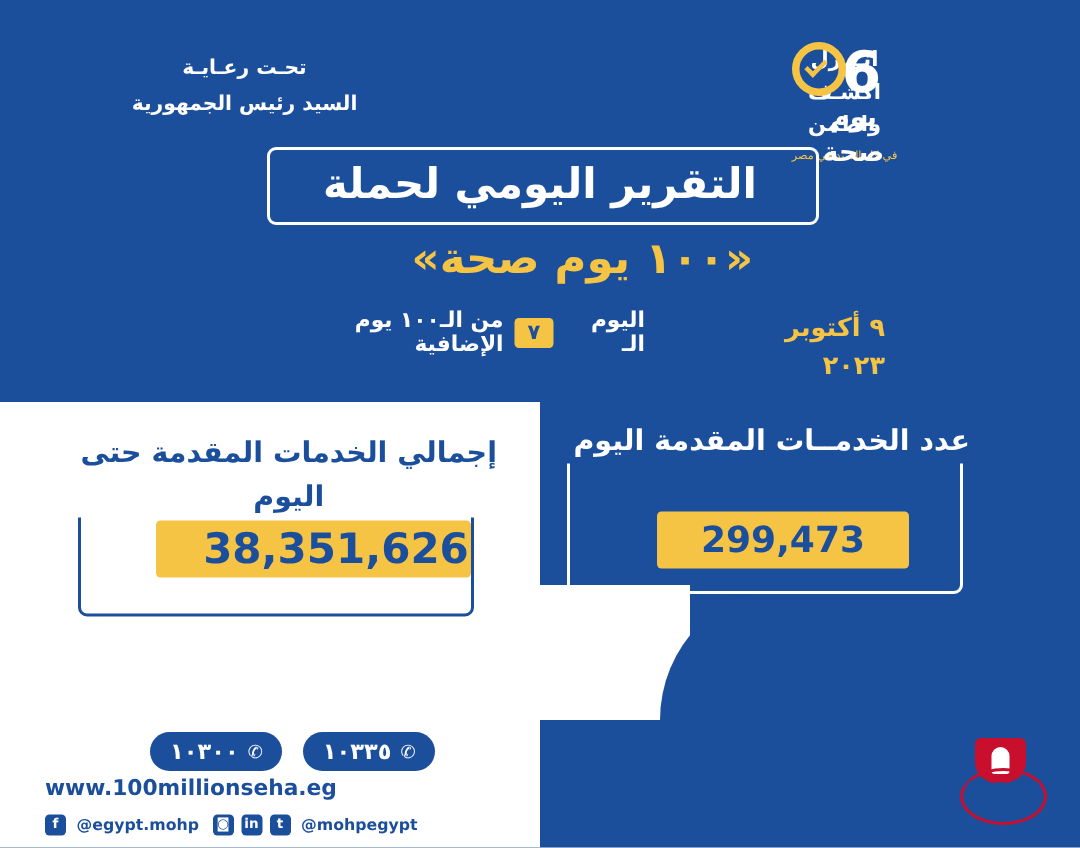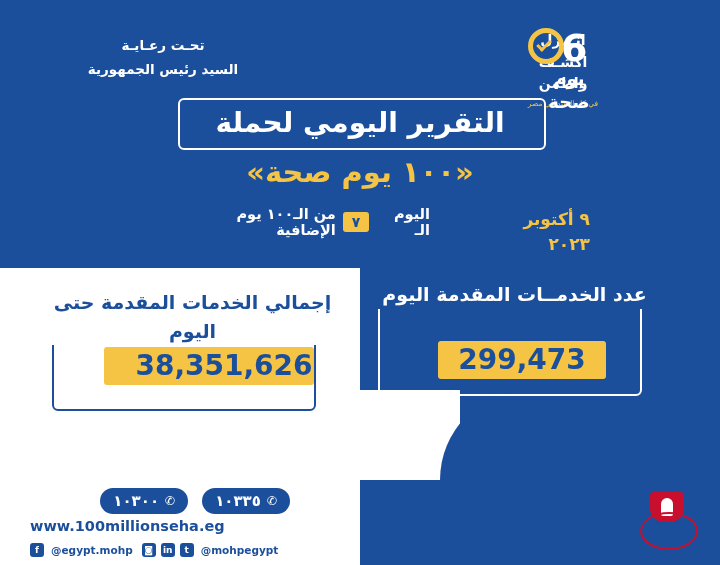--- a/index.html
+++ b/index.html
@@ -71,21 +71,21 @@
     position:absolute;left:178px;top:98px;width:364px;height:48px;
     border:2px solid #ffffff;border-radius:6px;
   }
   .title-text{
     position:absolute;left:178px;top:96px;width:364px;height:52px;
     display:flex;align-items:center;justify-content:center;
     color:#ffffff;font-size:28px;font-weight:bold;letter-spacing:.3px;
   }
   .subtitle{
     position:absolute;left:218px;top:155px;width:284px;
-    text-align:center;color:#f6c445;font-size:29px;font-weight:bold;
+    text-align:right;color:#f6c445;font-size:29px;font-weight:bold;
   }
   .daterow{
     position:absolute;left:70px;top:205px;width:580px;height:34px;
   }
   .date{
     position:absolute;left:380px;top:2px;width:140px;text-align:right;
     color:#f6c445;font-size:17px;font-weight:bold;line-height:1.45;
   }
   .daycounter{
     position:absolute;left:110px;top:4px;width:250px;height:26px;
@@ -120,21 +120,21 @@
   .label-l{
     left:46px;top:288px;width:285px;color:#1b4f9c;
     background:#ffffff;padding:0 4px;
   }
   .value{
     position:absolute;background:#f6c445;color:#1b4f9c;
     font-weight:bold;text-align:center;border-radius:3px;
   }
   .value-r{
     left:438px;top:341px;width:168px;height:38px;line-height:38px;
-    font-size:28px;
+    font-size:24px;
   }
   .value-l{
     left:104px;top:347px;width:180px;height:38px;line-height:38px;
     font-size:28px;
     padding-left:30px;
   }
   
   .hotlines{
     position:absolute;left:30px;top:487px;width:260px;height:28px;
     display:flex;flex-direction:row;align-items:center;gap:14px;

